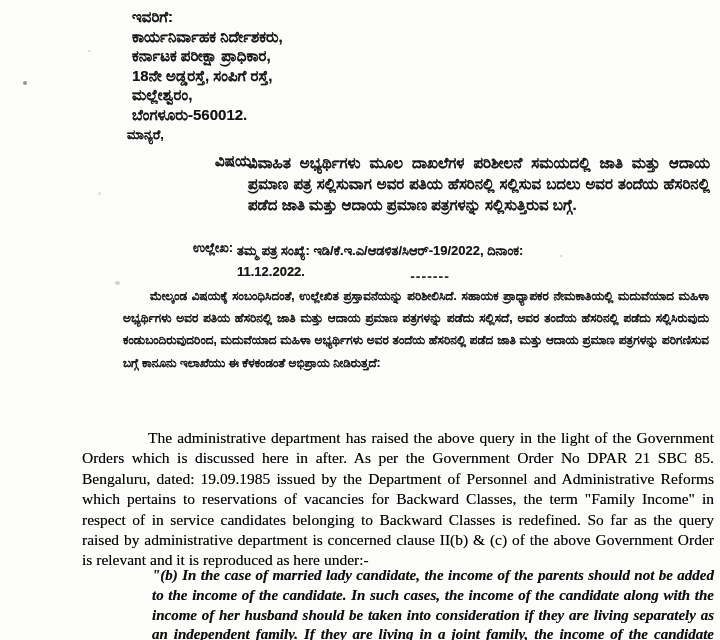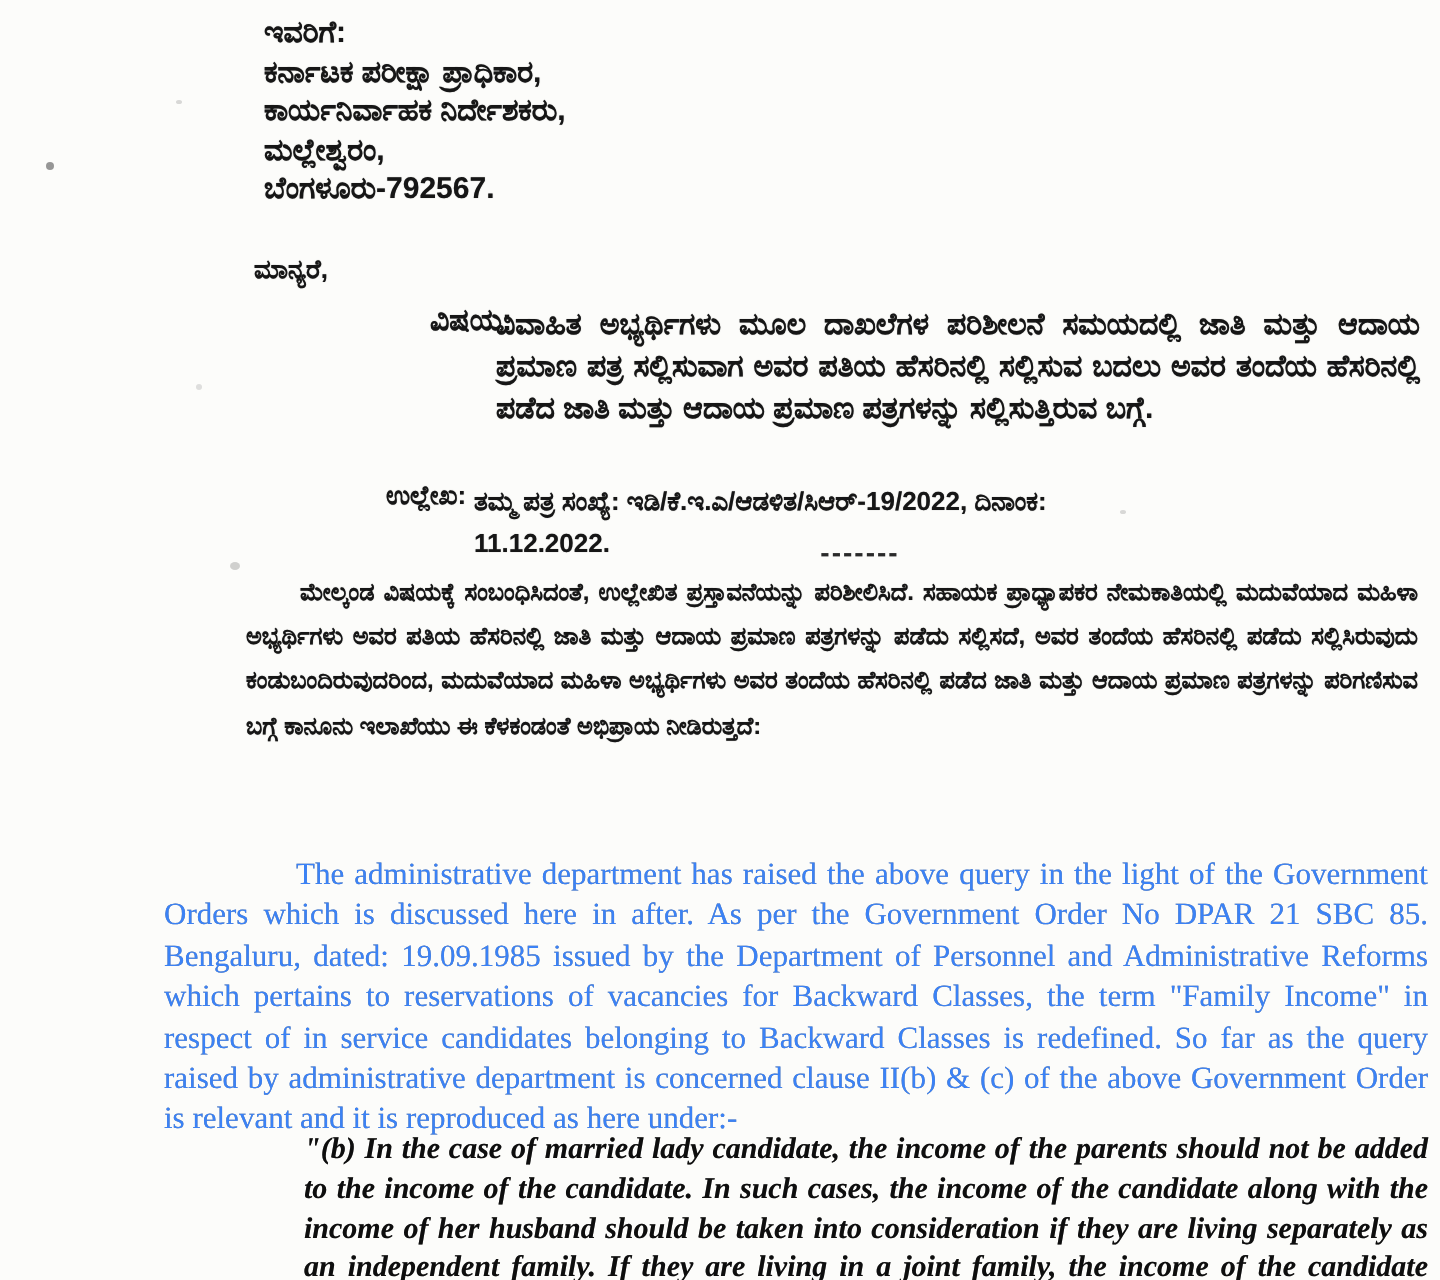--- a/index.html
+++ b/index.html
@@ -24,21 +24,21 @@
   .subject-text{position:absolute;left:248px;top:152px;width:462px;font-size:15px;line-height:21px;text-align:justify;}
   .ref-label{position:absolute;left:193px;top:240px;font-size:13px;}
   .ref-text{position:absolute;left:237px;top:240px;width:440px;font-size:13px;line-height:21px;}
   .separator{position:absolute;left:395px;top:268px;width:70px;text-align:center;font-size:14px;font-weight:700;letter-spacing:1px;color:#2a2a2a;}
   .kn-body{position:absolute;left:123px;top:285px;width:586px;font-size:12px;line-height:22.2px;text-align:justify;text-indent:27px;}
   
   .en-body{
     position:absolute;left:82px;top:428px;width:632px;
     font-family:"Liberation Serif", serif;
     font-size:15.5px;line-height:20.4px;text-align:justify;text-indent:66px;
-    color:#3b82f6;text-shadow:0 0 0.3px rgba(10,10,10,0.5);
+    color:#000000;text-shadow:0 0 0.3px rgba(10,10,10,0.5);
   }
   .quote{
     position:absolute;left:152px;top:566px;width:562px;
     font-family:"Liberation Serif", serif;
     font-weight:700;font-style:italic;
     font-size:15px;line-height:19.8px;text-align:justify;
     color:#0e0e0e;text-shadow:0 0 0.3px rgba(10,10,10,0.5);
   }
   
   .speck{position:absolute;border-radius:50%;background:#6b6b6b;}
@@ -49,24 +49,25 @@
   .speck.s5{left:560px;top:255px;width:3px;height:2px;opacity:.25;}
 </style>
 </head>
 <body>
 
 <div class="page">
 
   <div class="recipient kn">
     <div>ಇವರಿಗೆ:</div>
     <div>
+        <div class="addr-line">ಕಾರ್ಯನಿರ್ವಾಹಕ ನಿರ್ದೇಶಕರು,</div>
         <div class="addr-line">ಕರ್ನಾಟಕ ಪರೀಕ್ಷಾ ಪ್ರಾಧಿಕಾರ,</div>
-        <div class="addr-line">ಕಾರ್ಯನಿರ್ವಾಹಕ ನಿರ್ದೇಶಕರು,</div>
+        <div class="addr-line">18ನೇ ಅಡ್ಡರಸ್ತೆ, ಸಂಪಿಗೆ ರಸ್ತೆ,</div>
         <div class="addr-line">ಮಲ್ಲೇಶ್ವರಂ,</div>
-        <div class="addr-line">ಬೆಂಗಳೂರು-792567.</div>
+        <div class="addr-line">ಬೆಂಗಳೂರು-560012.</div>
       </div>
   </div>
 
   <div class="salutation kn">ಮಾನ್ಯರೆ,</div>
 
   <div class="subject-label kn">ವಿಷಯ:</div>
   <div class="subject-text kn">ವಿವಾಹಿತ ಅಭ್ಯರ್ಥಿಗಳು ಮೂಲ ದಾಖಲೆಗಳ ಪರಿಶೀಲನೆ ಸಮಯದಲ್ಲಿ ಜಾತಿ ಮತ್ತು ಆದಾಯ ಪ್ರಮಾಣ ಪತ್ರ ಸಲ್ಲಿಸುವಾಗ ಅವರ ಪತಿಯ ಹೆಸರಿನಲ್ಲಿ ಸಲ್ಲಿಸುವ ಬದಲು ಅವರ ತಂದೆಯ ಹೆಸರಿನಲ್ಲಿ ಪಡೆದ ಜಾತಿ ಮತ್ತು ಆದಾಯ ಪ್ರಮಾಣ ಪತ್ರಗಳನ್ನು ಸಲ್ಲಿಸುತ್ತಿರುವ ಬಗ್ಗೆ.</div>
 
   <div class="ref-label kn">ಉಲ್ಲೇಖ:</div>
   <div class="ref-text kn">

